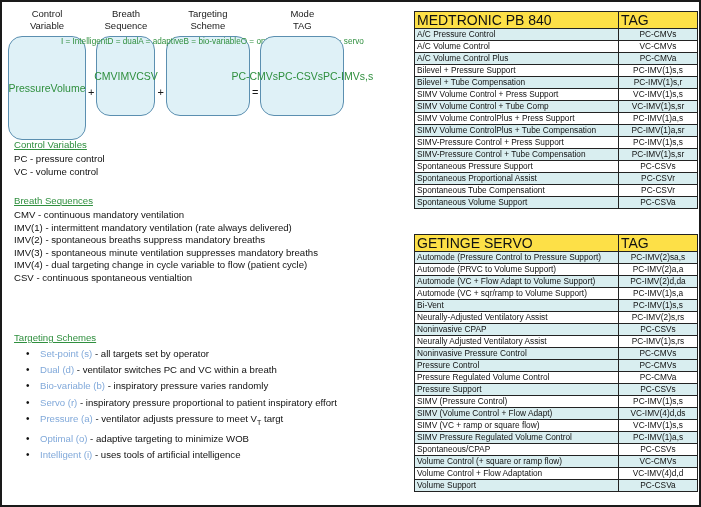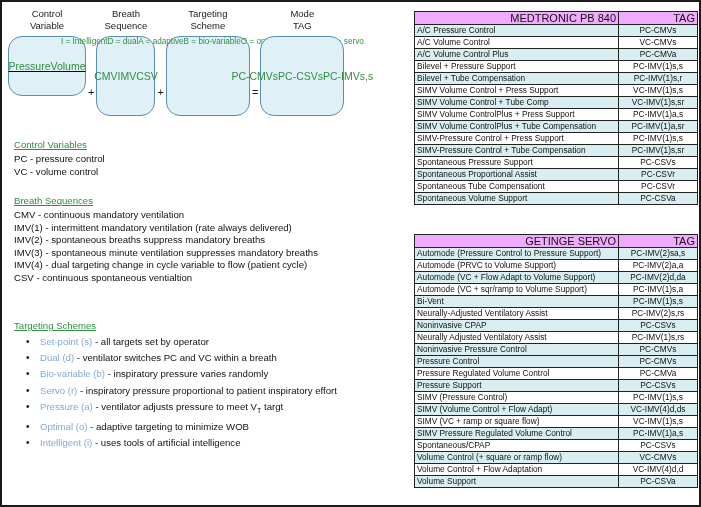--- a/index.html
+++ b/index.html
@@ -57,21 +57,21 @@
   .eq-box {
     border: 1.3px solid #5b8fb0;
     background: #dff1f7;
     border-radius: 14px;
     box-sizing: border-box;
     display: flex;
     flex-direction: row;
     align-items: center;
     justify-content: center;
   }
-  .eq-box.w1 { width: 78px; height: 60px; text-decoration: underline; }
+  .eq-box.w1 { width: 78px; height: 104px; }
   .eq-box.w2 { width: 59px; height: 80px; }
   .eq-box.w3 { width: 84px; height: 80px; align-items: flex-start; padding-left: 9px; }
   .eq-box.w4 { width: 84px; height: 80px; }
   .eq-line {
     color: #2f8f3e;
     font-size: 10.5px;
     line-height: 13px;
     text-align: center;
     white-space: nowrap;
   }
@@ -98,21 +98,21 @@
     white-space: nowrap;
   }
   .def-line {
     color: #111111;
     font-size: 9.6px;
     line-height: 12.6px;
     white-space: nowrap;
   }
   #control-variables { top: 137px; }
   #breath-sequences { top: 193px; }
-  #targeting-schemes { top: 318px; }
+  #targeting-schemes { top: 330px; }
 
   .bullet-list { margin: 0; padding: 0; list-style: none; }
   .bullet-item {
     font-size: 9.6px;
     line-height: 16.2px;
     color: #111111;
     white-space: nowrap;
     padding-left: 26px;
     position: relative;
   }
@@ -132,28 +132,28 @@
     position: absolute;
     border-collapse: collapse;
     table-layout: fixed;
     width: 283px;
     font-size: 8.3px;
   }
   #table-medtronic { left: 412px; top: 9px; }
   #table-getinge   { left: 412px; top: 232px; }
 
   .vent-table th {
-    background: #f0abfc;
+    background: #fde047;
     border: 1px solid #222222;
     font-weight: normal;
-    font-size: 11px;
+    font-size: 14px;
     color: #111111;
     height: 12px;
     padding: 0 2px;
-    text-align: right;
+    text-align: left;
   }
   .vent-table td {
     border: 1px solid #222222;
     color: #111111;
     height: 11px;
     padding: 0 1px 0 2px;
     line-height: 11px;
     overflow: hidden;
     white-space: nowrap;
   }

